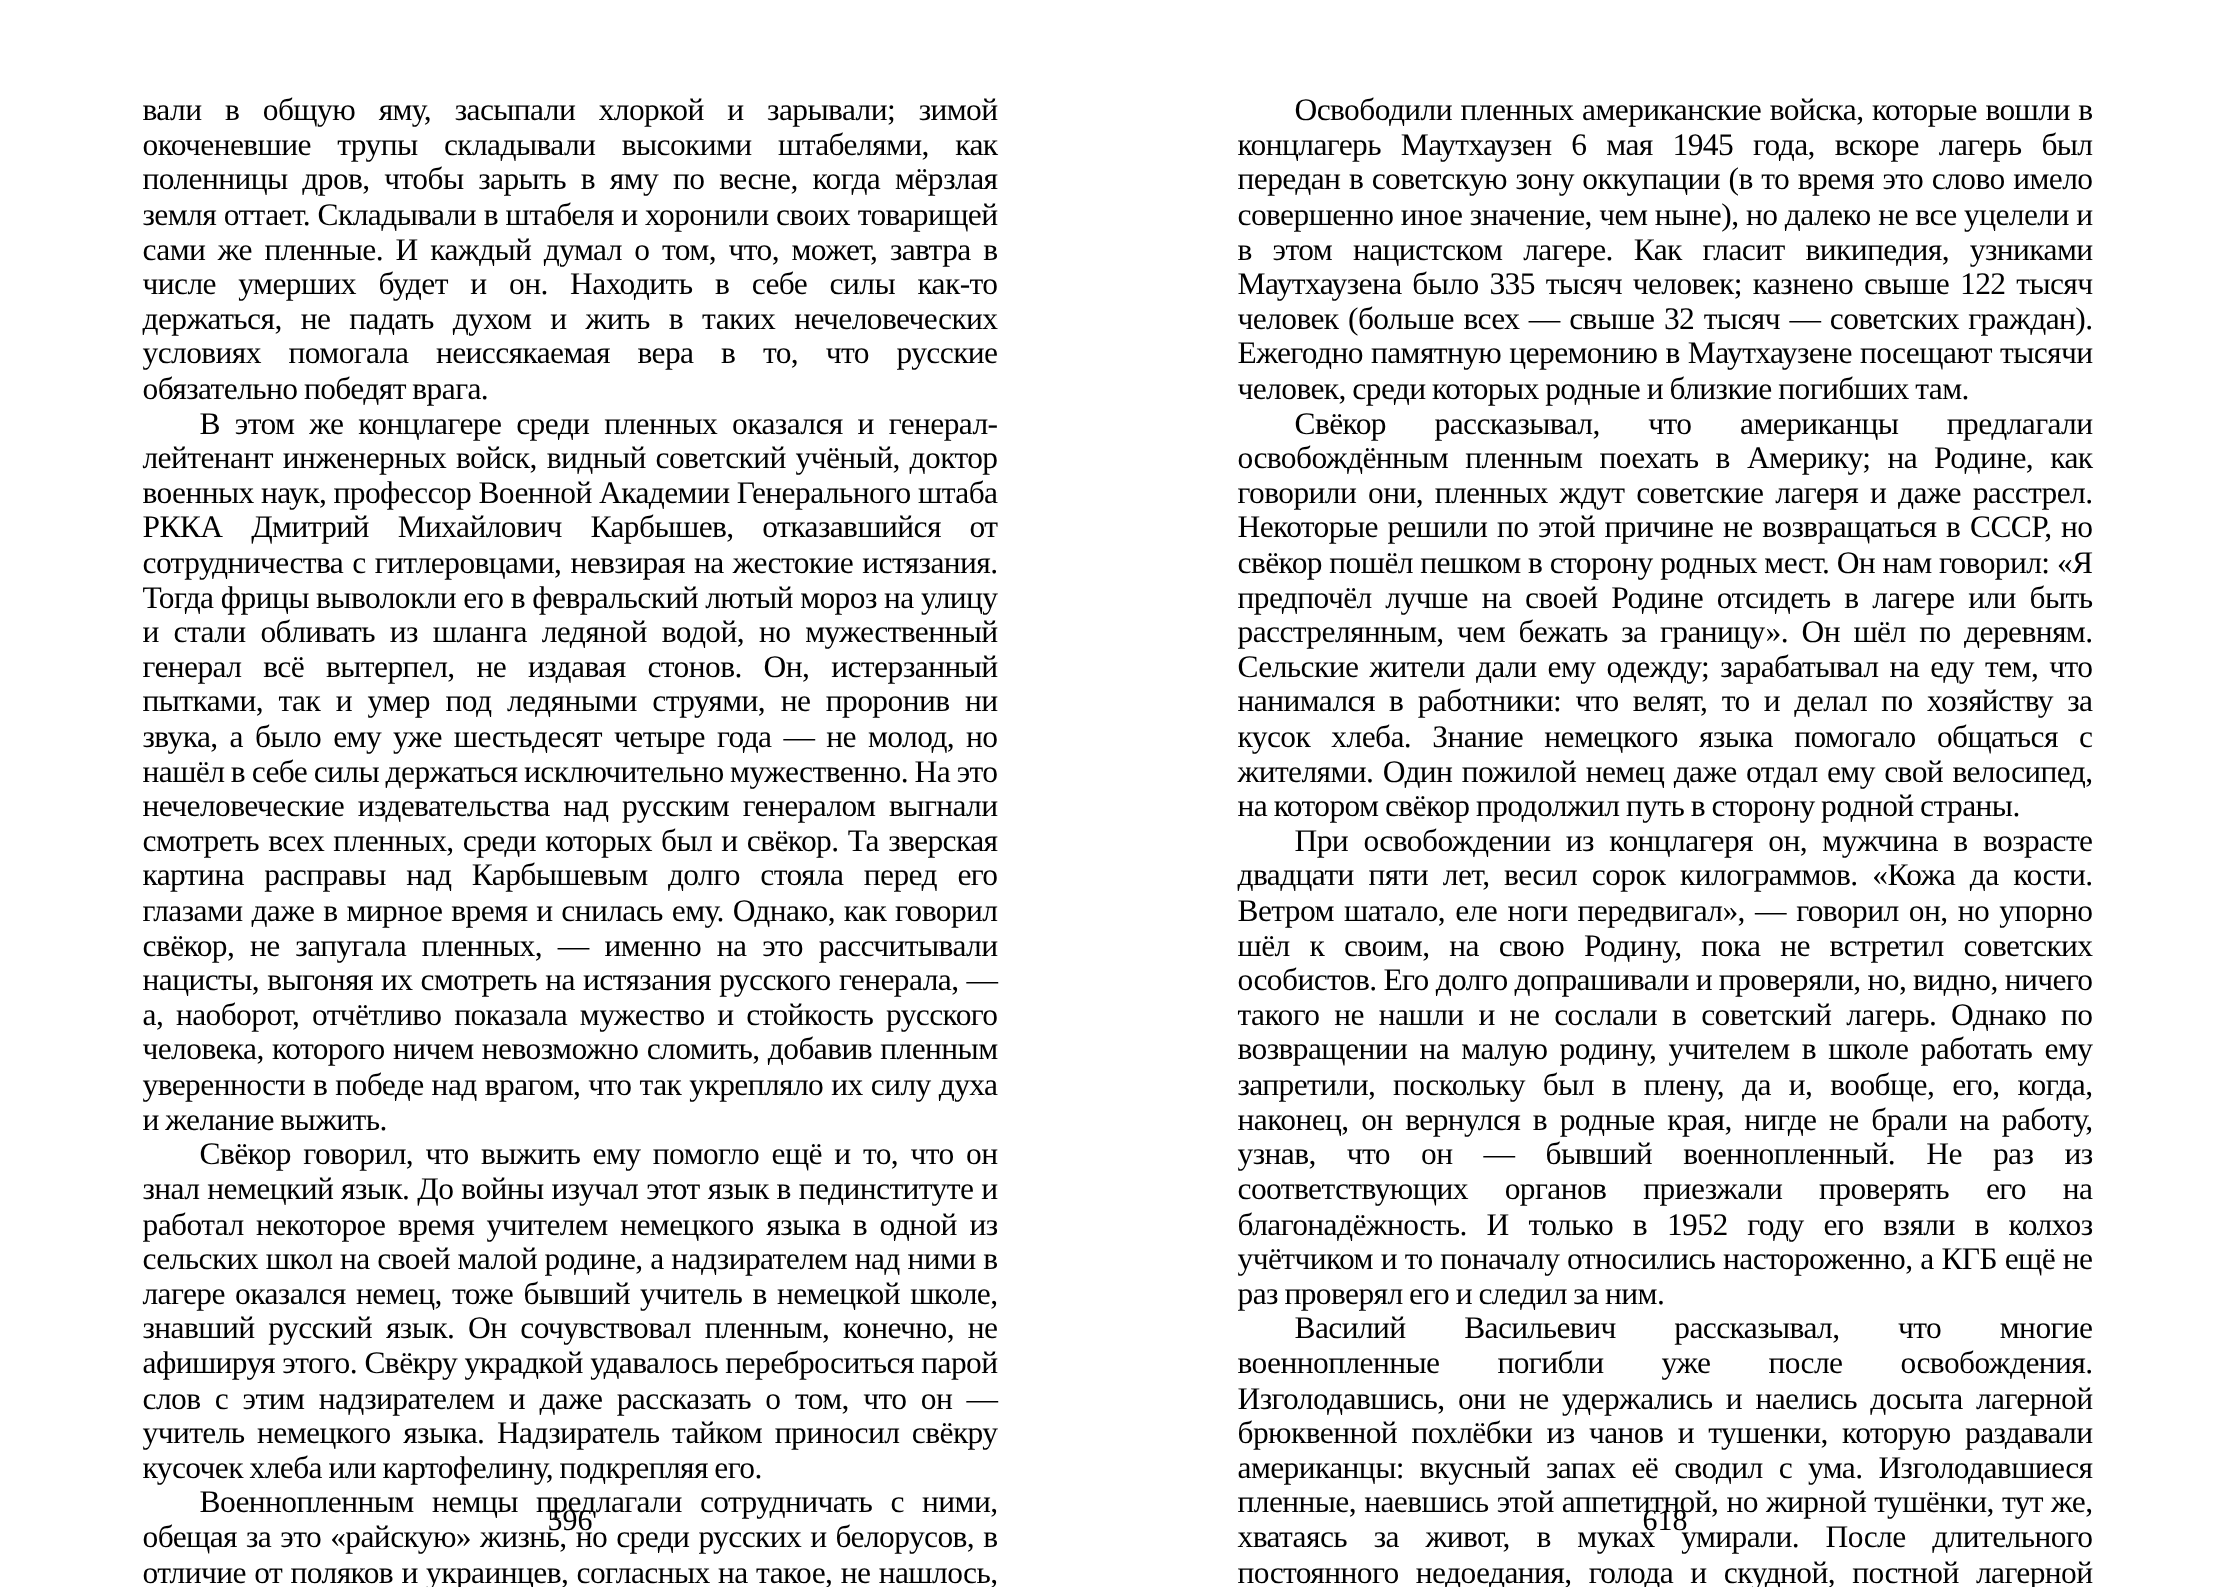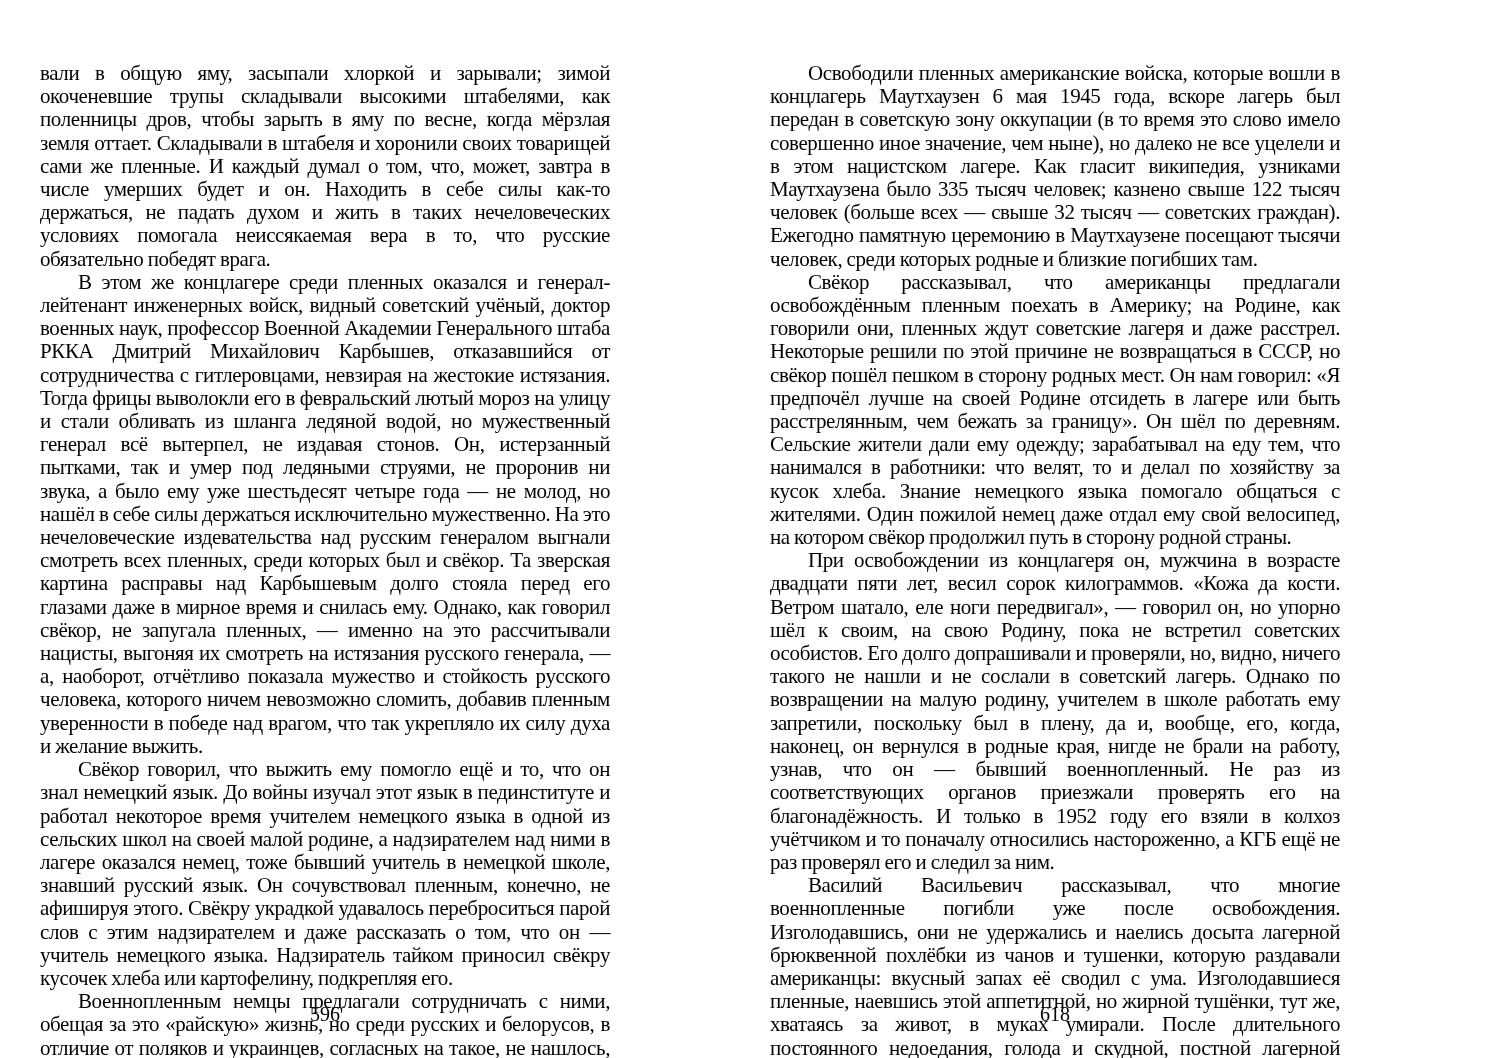--- a/index.html
+++ b/index.html
@@ -13,21 +13,21 @@
     overflow: hidden;
     font-family: "Liberation Serif", "DejaVu Serif", serif;
     color: #000000;
   }
   .spread {
     position: relative;
     width: 1492px;
     height: 1058px;
     display: flex;
     box-sizing: border-box;
-    padding: 62px 97px 0 40px;
+    padding: 62px 97px 0 95px;
     gap: 160px;
   }
   .page {
     position: relative;
     width: 570px;
     height: 996px;
     flex: 0 0 570px;
   }
   .text-block {
     width: 570px;

